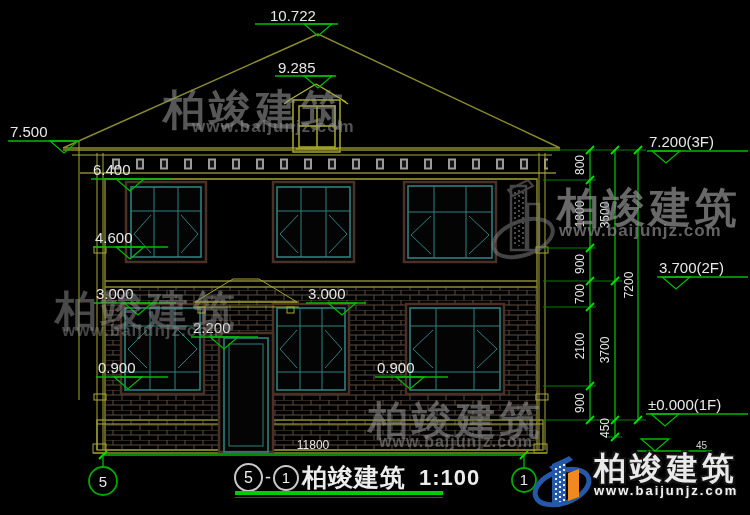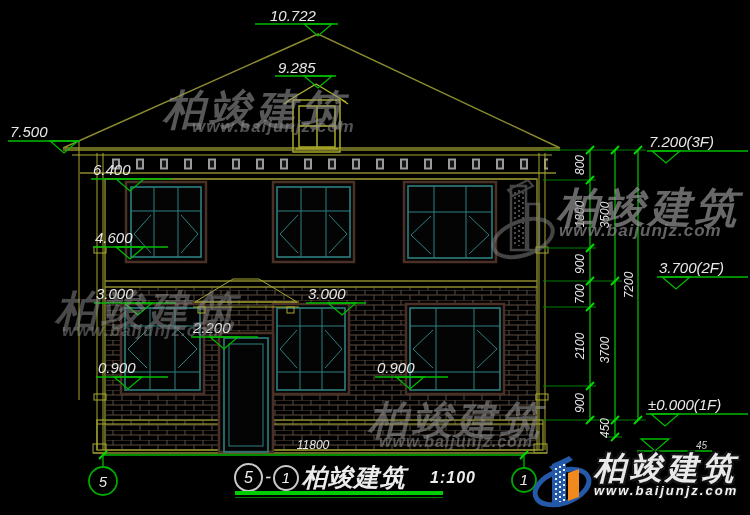--- a/index.html
+++ b/index.html
@@ -1,17 +1,17 @@
 <!DOCTYPE html>
 <html><head>
 <meta charset="utf-8">
 <style>
   html,body{margin:0;padding:0;background:#000;}
   .stage{position:relative;width:750px;height:515px;background:#000;overflow:hidden;
-         font-family:"Liberation Sans",sans-serif;font-style:italic;}
+         font-family:"Liberation Sans",sans-serif;}
   .stage svg.draw{position:absolute;left:0;top:0;}
   
   .dt{fill:#e8e8e8;font-family:"Liberation Sans",sans-serif;font-size:15px;}
   .dts{font-size:12px;}
   .dtg{fill:#cfcfcf;font-size:10px;}
   .g{stroke:#00bb00;fill:none;stroke-width:1.3;}
   .gt{stroke:#00e000;stroke-width:1.8;fill:none;}
   .ext{stroke:#008000;stroke-width:1;fill:none;}
   .ol{stroke:#8b8b2e;fill:none;stroke-width:1.4;}
   .ol2{stroke:#a8a832;fill:none;stroke-width:1;}
@@ -24,21 +24,21 @@
   .wm-cn{font-size:42px;letter-spacing:4px;color:#919191;opacity:.6;}
   .wm-url{font-size:17px;letter-spacing:1px;color:#8a8a8a;opacity:.6;}
   
   .titlebar{position:absolute;left:234px;top:461px;display:flex;align-items:center;color:#ececec;}
   .tb-circle{display:flex;align-items:center;justify-content:center;border:2px solid #c8c8c8;
              border-radius:50%;color:#f2f2f2;font-weight:400;}
   .tb-c5{width:25px;height:25px;font-size:16px;}
   .tb-c1{width:22px;height:22px;font-size:15px;}
   .tb-dash{font-size:18px;color:#e0e0e0;margin:0 2px;}
   .tb-title{font-size:25px;font-weight:700;letter-spacing:1px;margin-left:3px;}
-  .tb-scale{font-size:16px;font-weight:700;margin-left:24px;letter-spacing:1px;}
+  .tb-scale{font-size:22px;font-weight:700;margin-left:13px;letter-spacing:1px;}
   .tb-underline{position:absolute;left:235px;top:491px;width:208px;height:4px;background:#00cc00;}
   .tb-underline2{position:absolute;left:235px;top:497px;width:208px;height:1px;background:#007700;}
   
   .logo-brand{position:absolute;left:594px;top:447px;font-size:32px;font-weight:700;
     letter-spacing:4px;color:#e9e9e9;
     text-shadow:2px 2px 0 #141414,-2px 2px 0 #141414,2px -2px 0 #141414,-2px -2px 0 #141414,0 0 4px #000;}
   .logo-site{position:absolute;left:594px;top:483px;font-size:13px;font-weight:700;
     letter-spacing:2px;color:#f2f2f2;
     text-shadow:1px 1px 0 #141414,-1px 1px 0 #141414,1px -1px 0 #141414,-1px -1px 0 #141414;}
 </style>

